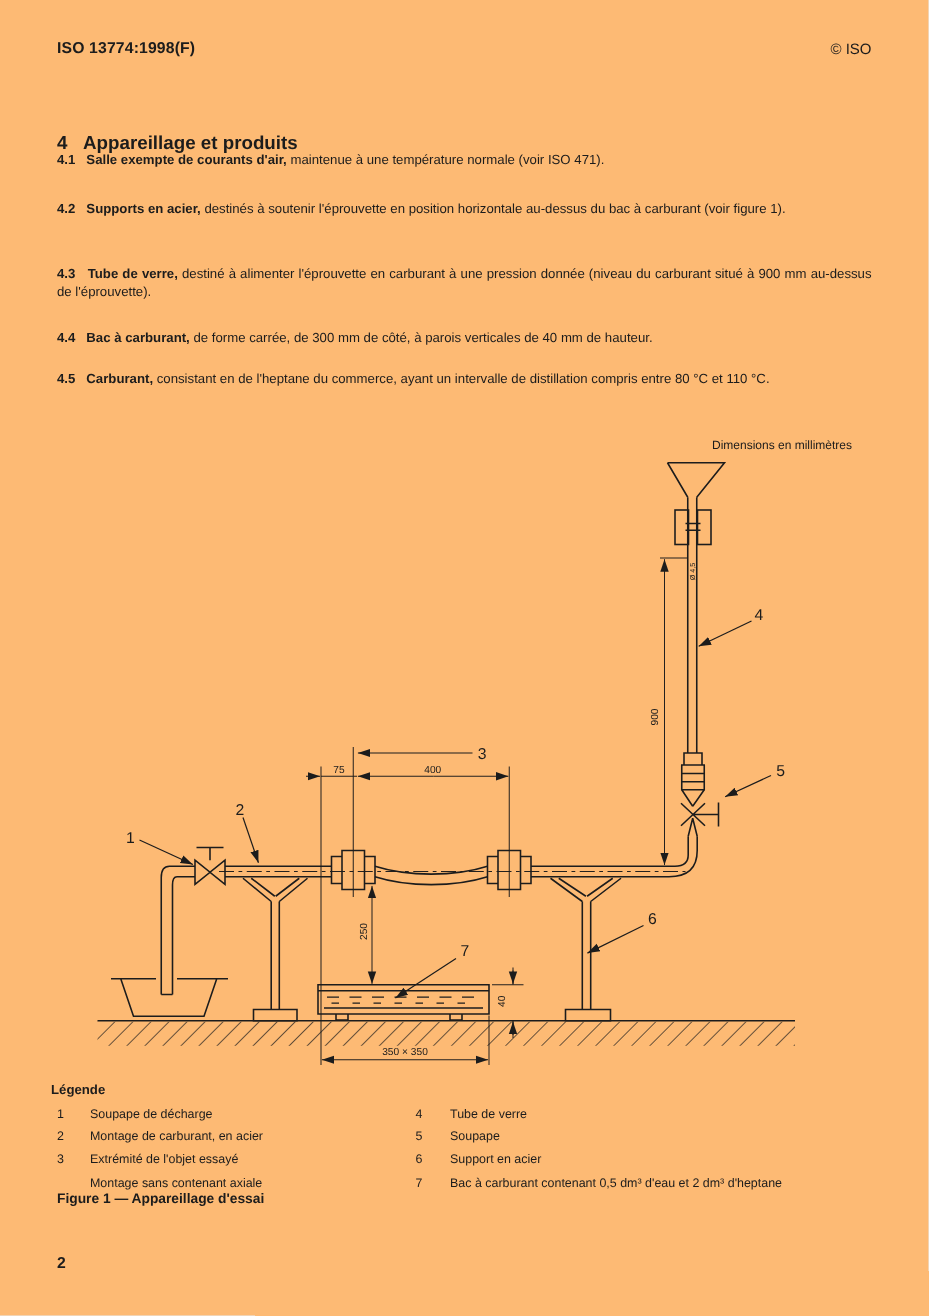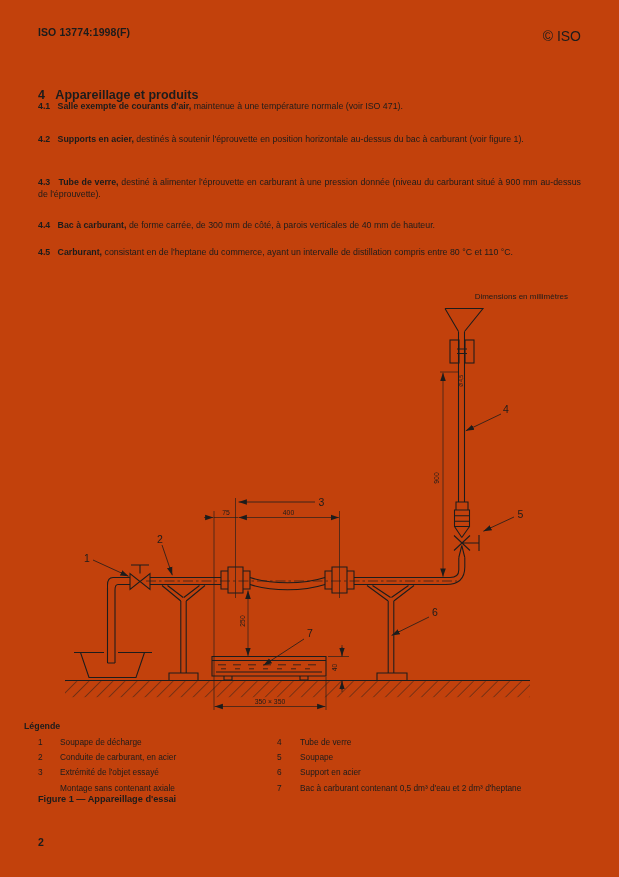--- a/index.html
+++ b/index.html
@@ -1,29 +1,29 @@
 <!DOCTYPE html>
 <html><head>
 <meta charset="utf-8">
 <style>
   html,body{margin:0;padding:0;background:#e8e8e8;}
   .page{
-    position:relative;width:619px;height:877px;background:#c2410c;
+    position:relative;width:619px;height:877px;background:#fdba74;
     font-family:"Liberation Sans","DejaVu Sans",sans-serif;color:#1c1c1c;
     overflow:hidden;margin:0;
   }
   .abs{position:absolute;}
   .hdr-left{left:38px;top:26px;font-size:10.5px;font-weight:bold;letter-spacing:.1px;}
-  .hdr-right{right:38px;top:28px;font-size:14px;}
+  .hdr-right{right:38px;top:28px;font-size:10px;}
   .h1{left:38px;top:68px;font-size:12.5px;font-weight:bold;margin-top:20px;}
   .clause{left:38px;width:543px;font-size:8.8px;line-height:11.6px;text-align:justify;margin:0;}
   .clause .b{font-weight:bold;}
   .c41{top:101px;} .c42{top:134px;} .c43{top:177px;} .c44{top:220px;} .c45{top:247px;}
   .dimnote{right:51px;top:292px;font-size:8px;margin-left:40px;}
-  .lg-title{left:24px;top:721px;font-size:8.8px;font-weight:bold;}
+  .lg-title{left:34px;top:721px;font-size:8.8px;font-weight:bold;}
   .lg-grid{
     left:38px;top:737px;width:543px;display:grid;
     grid-template-columns:22px 217px 23px 1fr;
     grid-auto-rows:15.2px;font-size:8.3px;line-height:11px;
   }
   .caption{left:38px;top:794px;width:543px;text-align:left;font-size:9.2px;font-weight:bold;}
   .pgnum{left:38px;top:836px;font-size:10.5px;font-weight:bold;}
   svg.diag{position:absolute;left:0;top:0;}
   svg.diag text{font-family:"Liberation Sans","DejaVu Sans",sans-serif;fill:#1c1c1c;}
   .s1{stroke:#1c1c1c;stroke-width:1.05;fill:none;stroke-linecap:butt;}
@@ -176,21 +176,21 @@
   </svg>
 
   <div class="abs lg-title">Légende</div>
   <div class="abs lg-grid">
     <span>1</span>
     <span>Soupape de décharge</span>
     <span>4</span>
     <span>Tube de verre</span>
 
     <span>2</span>
-    <span>Conduite de carburant, en acier</span>
+    <span>Montage de carburant, en acier</span>
     <span>5</span>
     <span>Soupape</span>
 
     <span>3</span>
     <span>Extrémité de l'objet essayé</span>
     <span>6</span>
     <span>Support en acier</span>
 
     <span></span>
     <span>Montage sans contenant axiale</span>

